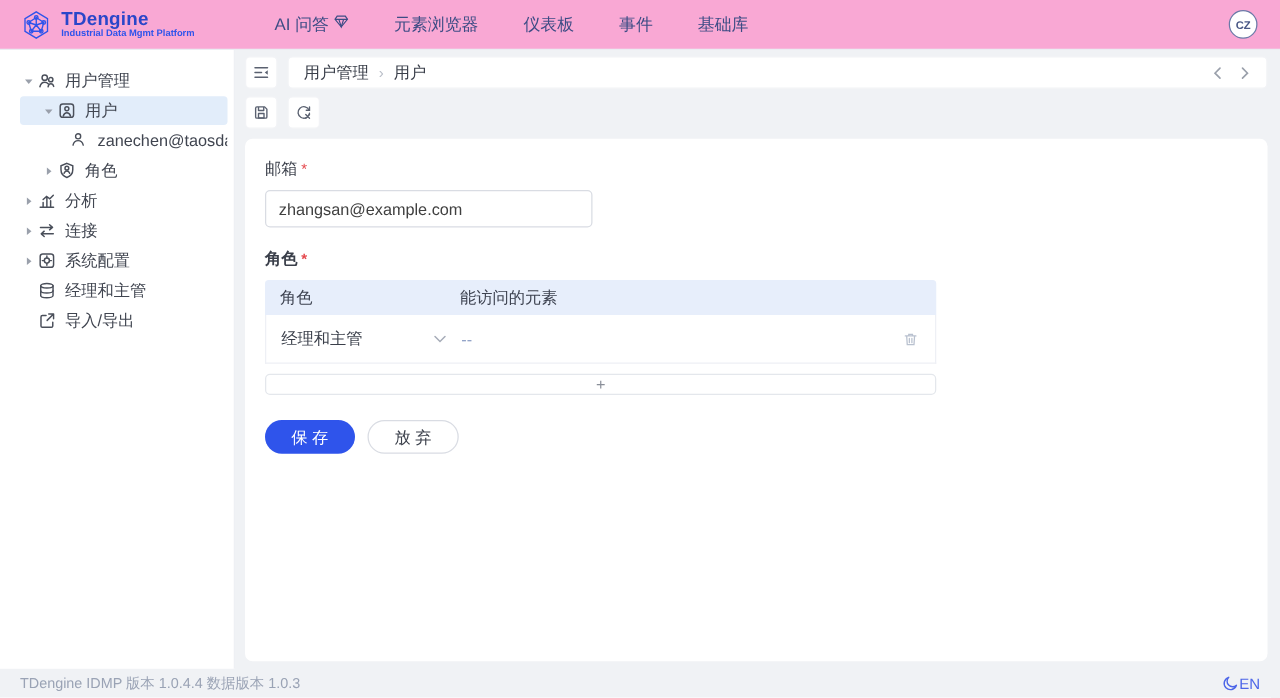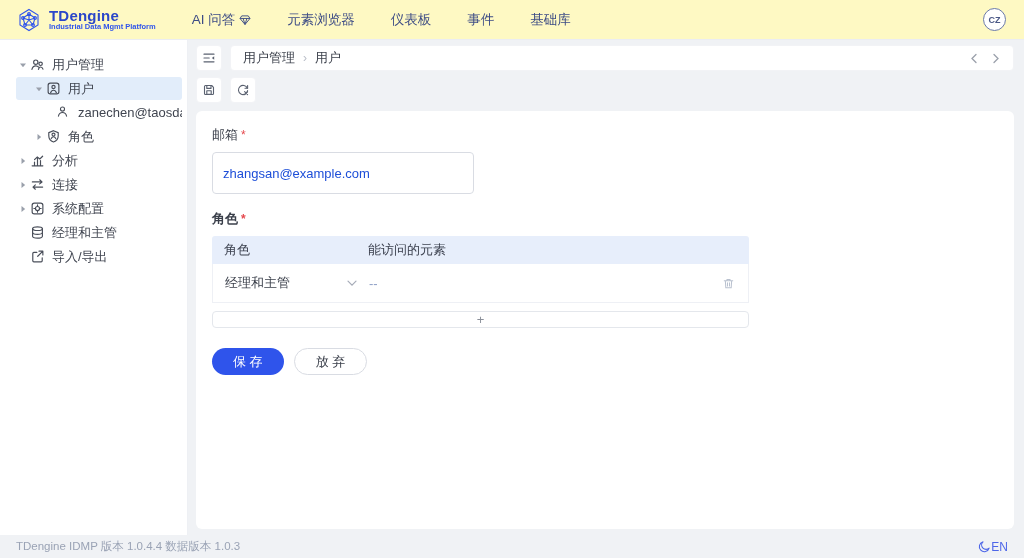--- a/index.html
+++ b/index.html
@@ -6,29 +6,29 @@
   html,body { width:1024px; height:558px; overflow:hidden; }
   body {
     font-family:"Liberation Sans","DejaVu Sans",sans-serif;
     background:#f0f2f5; color:#3a3f4a; font-size:13px;
     display:flex; flex-direction:column;
   }
   svg { display:block; }
 
   
   .header {
-    height:40px; background:#fef9c3; border-bottom:1px solid #ebedf2;
-    display:flex; align-items:center; flex-shrink:0;
+    height:40px; background:#f9a8d4; border-bottom:1px solid #ebedf2;
+    display:flex; align-items:center; flex-shrink:0;gap:28px;
   }
   .logo { display:flex; align-items:center; gap:7px; padding:0 14px 0 16px; }
   .logo-text { line-height:1.05; }
   .logo-title { font-size:15px; font-weight:bold; color:#2a46c9; letter-spacing:.2px; }
   .logo-sub { font-size:7.5px; color:#2f54eb; font-weight:bold; }
   .nav { display:flex; align-items:center; gap:36px; margin-left:22px; }
-  .nav-item { color:#3d4c85; font-size:13.5px; cursor:pointer; display:flex; align-items:center; gap:4px; }
+  .nav-item { color:#3d4c85; font-size:13.5px; cursor:pointer; display:flex; gap:4px; }
   .header-right { margin-left:auto; padding-right:18px; }
   .avatar {
     width:23px; height:23px; border-radius:50%; border:1px solid #6b7aa8;
     color:#4a5886; font-size:9px; font-weight:bold;
     display:flex; align-items:center; justify-content:center; cursor:pointer; background:#fff;
   }
 
   
   .middle { flex:1; display:flex; min-height:0; }
   .sidebar {
@@ -63,22 +63,22 @@
   .bc-arrow { cursor:pointer; display:flex; align-items:center; }
   .toolbar-row2 { display:flex; gap:8px; height:26px; margin-top:6px; }
 
   .card {
     background:#fff; border-radius:6px; margin-top:8px; flex:1;
     padding:15px 16px; overflow:hidden;
   }
   .field-label { font-size:13px; color:#3a3f4a; }
   .req { color:#e5484d; margin-left:3px; font-size:12px; }
   .text-input {
-    margin-top:8px; width:262px; height:42px; border:1px solid #d9dce3; border-radius:4px;
-    padding:0 10px; font-size:13px; color:#1d4ed8; font-family:inherit; background:#fff; display:block;
+    margin-top:8px; width:262px; height:30px; border:1px solid #d9dce3; border-radius:4px;
+    padding:0 10px; font-size:13px; color:#404040; font-family:inherit; background:#fff; display:block;
   }
   .role-label { margin-top:16px;font-weight:bold; }
 
   .role-table { margin-top:8px; width:537px; }
   .rt-header {
     display:flex; background:#e7eefb; height:28px; align-items:center;
     border-radius:3px 3px 0 0; font-size:13px; color:#3d4250;
   }
   .rt-h1 { width:156px; padding-left:12px; }
   .rt-h2 { flex:1; }

